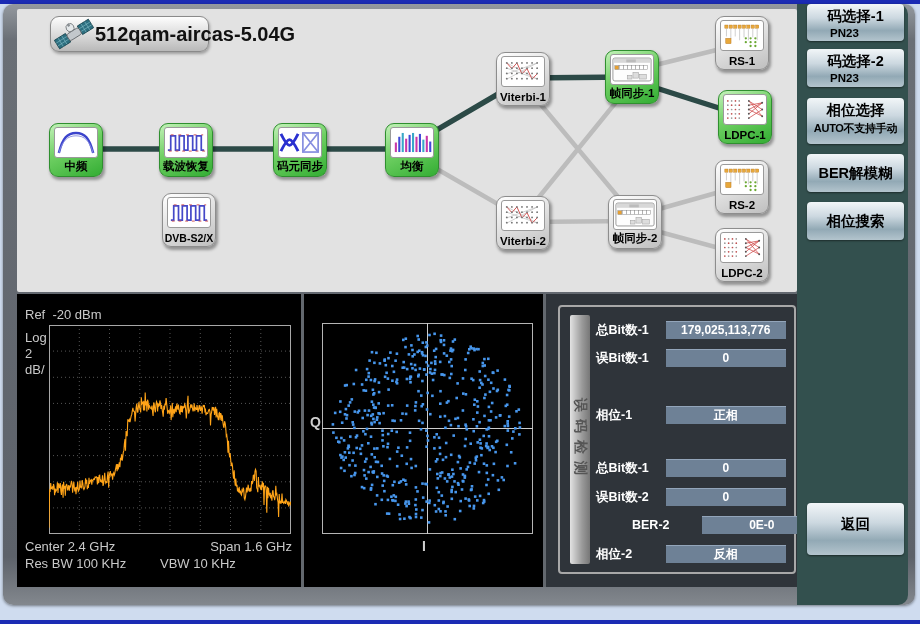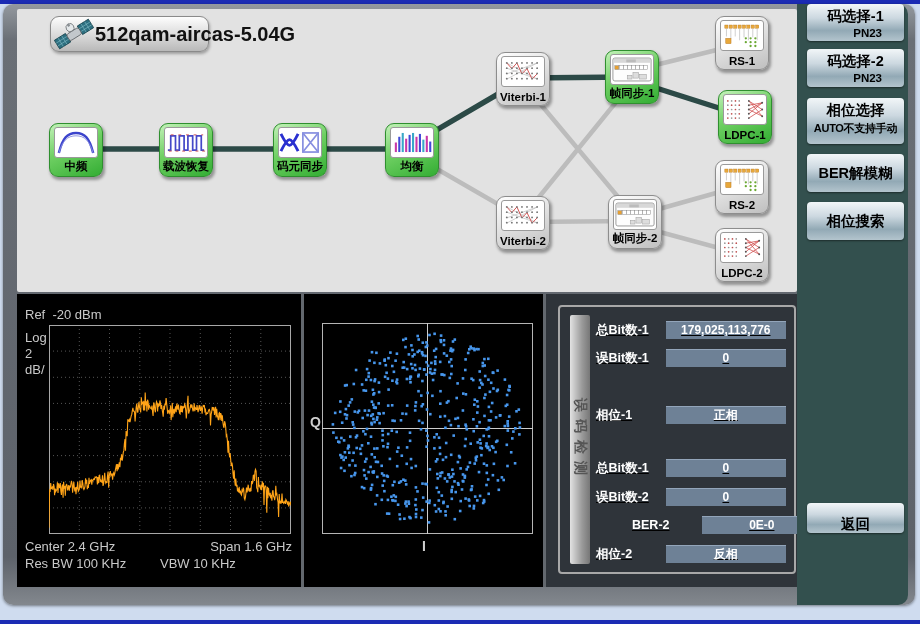--- a/index.html
+++ b/index.html
@@ -31,31 +31,31 @@
   .const{width:239px;background:#000;position:relative;}
   .berp{width:251px;background:#2f343a;position:relative;}
   .stext{position:absolute;color:#c9c9c9;font-size:13px;font-weight:normal;white-space:pre;}
   .qlabel{position:absolute;left:6px;top:120px;color:#cfcfcf;font-size:14px;font-weight:bold;}
   .ilabel{position:absolute;left:118px;top:244px;color:#cfcfcf;font-size:14px;font-weight:bold;}
   .ber-box{position:absolute;left:12px;top:11px;width:234px;height:265px;border:2px solid #a8a8a8;border-radius:4px;background:#2f343a;}
   .ber-side{position:absolute;left:10px;top:8px;width:20px;height:249px;border-radius:2px;
     background:linear-gradient(90deg,#e2e2e2,#9a9a9a 60%,#777);}
   .ber-side span{position:absolute;left:50%;top:50%;transform:translate(-50%,-50%) rotate(90deg);
     white-space:nowrap;color:#555;font-size:14px;font-weight:bold;letter-spacing:7px;}
-  .ber-row{position:absolute;left:36px;width:190px;height:18px;display:flex;align-items:center;text-decoration:underline;}
+  .ber-row{position:absolute;left:36px;width:190px;height:18px;display:flex;align-items:center;}
   .ber-label{width:74px;font-size:12.5px;font-weight:bold;color:#fff;white-space:nowrap;}
   .ber-value{width:128px;height:17px;background:#6e8196;border-top:1px solid #93a5ba;color:#fff;
     font-weight:bold;font-size:12px;text-align:center;line-height:17px;}
   
   .sidebar{position:absolute;left:794px;top:0;width:111px;height:601px;background:#33504e;border-radius:0 10px 10px 0;}
   .sbtn{position:absolute;left:10px;width:97px;border-radius:4px;cursor:pointer;
     background:linear-gradient(180deg,#f2f6f8 0%,#ccd8e0 38%,#92a9b5 72%,#b3c4cd 100%);
     box-shadow:0 1px 2px rgba(0,0,0,.45);color:#000;font-weight:bold;text-align:center;overflow:hidden;}
   .sbtn .main{display:block;font-size:14.5px;margin-top:3px;}
-  .sbtn .sub{display:block;font-size:11.5px;text-align:right;padding-right:22px;margin-top:1px;}
+  .sbtn .sub{display:block;font-size:11.5px;text-align:center;padding-right:22px;margin-top:1px;}
   .sbtn .sub.center{text-align:center;padding-right:0;font-size:11px;letter-spacing:-0.3px;}
   .sbtn.single{line-height:38px;font-size:14.5px;}
   .sbtn.back{line-height:42px;font-size:14.5px;}
 </style>
 </head>
 <body>
 
 <div class="page">
   <div class="strip-top"></div>
   <div class="window">
@@ -147,20 +147,30 @@
                 <rect x="29.2" y="5" width="2.2" height="19" fill="#4048d8"></rect>
                 <rect x="32.8" y="11" width="2.2" height="13" fill="#38a8c8"></rect>
                 <rect x="36.4" y="7" width="2.2" height="17" fill="#c838a8"></rect>
                 <rect x="40" y="13" width="2.2" height="11" fill="#4048d8"></rect>
               </g>
             </svg>
         </span>
         <span class="nlabel">均衡</span>
       </div>
 
+      <div class="node gray" style="left:145px;top:184px;">
+        <span class="nicon">
+          <svg viewBox="0 0 44 28" width="42" height="29">
+              <path d="M3 22 h3 v-15 h5 v15 h4 v-15 h5 v15 h4 v-15 h5 v15 h4 v-15 h5 v15 h3" fill="none" stroke="#4448c8" stroke-width="1.8"></path>
+              <path d="M4 23 h38" stroke="#d05050" stroke-width="1" stroke-dasharray="3 4"></path>
+              <path d="M6 6 h34" stroke="#d05050" stroke-width="1" stroke-dasharray="3 5"></path>
+            </svg>
+        </span>
+        <span class="nlabel" style="font-size:10.5px;">DVB-S2/X</span>
+      </div>
 
       <div class="node gray" style="left:479px;top:43px;">
         <span class="nicon">
           <svg viewBox="0 0 44 28" width="42" height="29">
               <path stroke="#bbb" stroke-width="0.7" fill="none" d="M5 5 L37 22 M5 22 L37 5 M5 10.5 L37 22 M5 16.5 L37 5"></path>
               <path stroke="#d05050" stroke-width="1" fill="none" d="M5 5 L10.3 11 L15.6 5 L20.9 16.5 L26.2 11 L31.5 22 L36.8 16.5"></path>
               <g fill="#777">
                 <circle cx="5" cy="5" r="1"></circle>
                 <circle cx="5" cy="10.5" r="1"></circle>
                 <circle cx="5" cy="16" r="1"></circle>
@@ -1072,18 +1082,18 @@
       <div class="sbtn" style="top:45px;height:38px;">
         <span class="main">码选择-2</span>
         <span class="sub">PN23</span>
       </div>
       <div class="sbtn" style="top:94px;height:46px;">
         <span class="main">相位选择</span>
         <span class="sub center">AUTO不支持手动</span>
       </div>
       <div class="sbtn single" style="top:150px;height:38px;">BER解模糊</div>
       <div class="sbtn single" style="top:198px;height:38px;">相位搜索</div>
-      <div class="sbtn back" style="top:499px;height:30px;">返回</div>
+      <div class="sbtn back" style="top:499px;height:52px;">返回</div>
     </div>
 
   </div>
   <div class="strip-bottom"></div>
 </div>
 
 </body></html>

